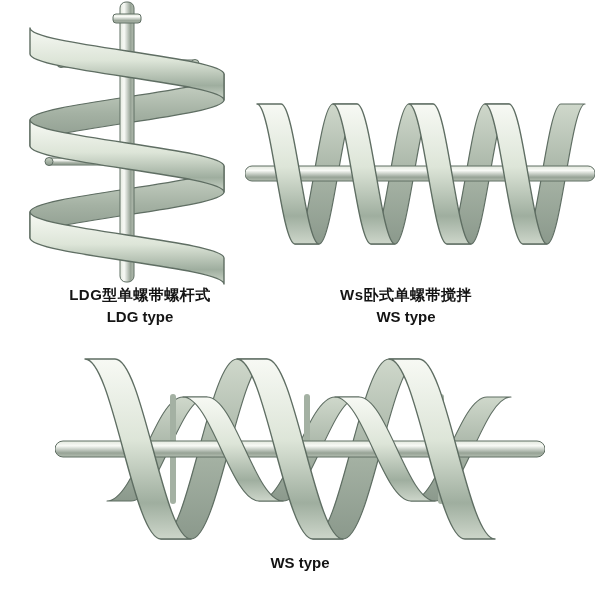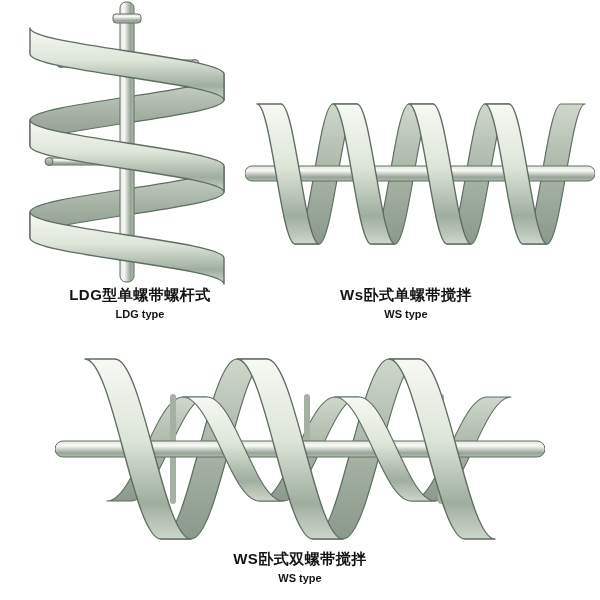--- a/index.html
+++ b/index.html
@@ -9,21 +9,21 @@
   }
   .photo{position:absolute;display:block;}
   .p-ldg{left:5px;top:0;width:250px;height:285px;}
   .p-ws1{left:245px;top:85px;width:350px;height:185px;}
   .p-ws2{left:55px;top:345px;width:490px;height:212px;}
   .caption{position:absolute;width:260px;text-align:center;color:#141414;}
   .cap-ldg{left:10px;top:286px;}
   .cap-ws1{left:276px;top:286px;}
   .cap-ws2{left:170px;top:550px;}
   .zh{font-size:15px;font-weight:700;letter-spacing:0.5px;line-height:1.2;}
-  .en{font-size:11px;font-weight:700;margin-top:4px;}
+  .en{font-size:15px;font-weight:700;margin-top:4px;}
 </style>
 </head>
 <body>
 
 <div id="page">
 
   <svg width="0" height="0" style="position:absolute" aria-hidden="true">
     <defs>
       <linearGradient id="gF" x1="0" y1="0" x2="0" y2="1">
         <stop offset="0" stop-color="#f7f9f4"></stop>
@@ -123,17 +123,16 @@
         <path d="M 128 52 C 155.664 52 176.336 156 204 156 L 228 156 C 200.336 156 179.664 52 152 52 Z" fill="url(#gF)" stroke="#5f6e63" stroke-width="1.2" stroke-linejoin="round"></path>
         <path d="M 280 52 C 307.664 52 328.336 156 356 156 L 380 156 C 352.336 156 331.664 52 304 52 Z" fill="url(#gF)" stroke="#5f6e63" stroke-width="1.2" stroke-linejoin="round"></path>
       </g>
       <g>
         <path d="M 30 14 C 57.664 14 78.336 194 106 194 L 136 194 C 108.336 194 87.664 14 60 14 Z" fill="url(#gF)" stroke="#5f6e63" stroke-width="1.4" stroke-linejoin="round"></path>
         <path d="M 182 14 C 209.664 14 230.336 194 258 194 L 288 194 C 260.336 194 239.664 14 212 14 Z" fill="url(#gF)" stroke="#5f6e63" stroke-width="1.4" stroke-linejoin="round"></path>
         <path d="M 334 14 C 361.664 14 382.336 194 410 194 L 440 194 C 412.336 194 391.664 14 364 14 Z" fill="url(#gF)" stroke="#5f6e63" stroke-width="1.4" stroke-linejoin="round"></path>
       </g>
     </svg>
   <div class="caption cap-ws2">
-    <div class="zh">WS卧式双螺带搅拌</div>
     <div class="en">WS type</div>
   </div>
 
 </div>
 
 </body></html>

